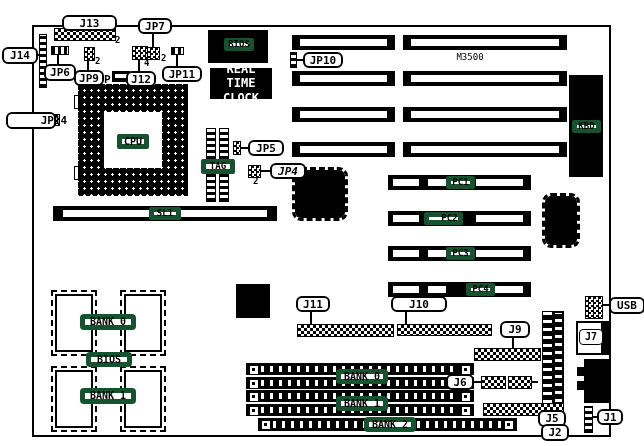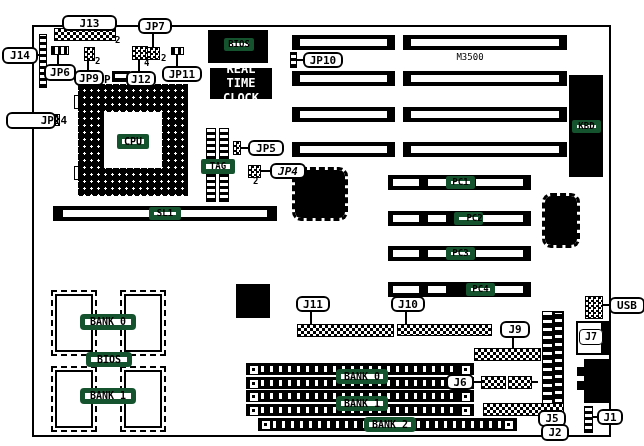--- a/index.html
+++ b/index.html
@@ -186,21 +186,21 @@
     <div class="stripe" style="left:40px;top:4px;width:18px;height:7px;"></div>
     <div class="stripe" style="left:88px;top:4px;width:47px;height:7px;"></div>
   </div>
   <div class="abs tag" style="left:446px;top:176px;width:29px;height:13px;">PC1</div>
 
   <div class="abs pci" style="left:388px;top:211px;width:143px;height:15px;">
     <div class="stripe" style="left:5px;top:4px;width:26px;height:7px;"></div>
     <div class="stripe" style="left:40px;top:4px;width:18px;height:7px;"></div>
     <div class="stripe" style="left:88px;top:4px;width:47px;height:7px;"></div>
   </div>
-  <div class="abs tag" style="left:454px;top:212px;width:29px;height:13px;padding-left:12px;">PC2</div>
+  <div class="abs tag" style="left:424px;top:212px;width:39px;height:13px;padding-left:12px;">PC2</div>
 
   <div class="abs pci" style="left:388px;top:246px;width:143px;height:15px;">
     <div class="stripe" style="left:5px;top:4px;width:26px;height:7px;"></div>
     <div class="stripe" style="left:40px;top:4px;width:18px;height:7px;"></div>
     <div class="stripe" style="left:88px;top:4px;width:47px;height:7px;"></div>
   </div>
   <div class="abs tag" style="left:446px;top:247px;width:29px;height:13px;">PC3</div>
 
   <div class="abs pci" style="left:388px;top:282px;width:143px;height:15px;">
     <div class="stripe" style="left:5px;top:4px;width:26px;height:7px;"></div>
@@ -216,21 +216,21 @@
   <div class="abs tag" style="left:80px;top:314px;width:56px;height:16px;font-size:10px;border-radius:4px;">BANK 0</div>
   <div class="abs tag" style="left:86px;top:352px;width:46px;height:15px;font-size:10px;border-radius:4px;">BIOS</div>
   <div class="abs tag" style="left:80px;top:388px;width:56px;height:16px;font-size:10px;border-radius:4px;">BANK 1</div>
 
   <div class="abs hdr" style="left:297px;top:324px;width:97px;height:13px;"></div>
   <div class="abs ln" style="left:310px;top:312px;width:2px;height:12px;"></div>
   <div class="abs callout" style="left:296px;top:296px;width:34px;height:16px;">J11</div>
 
   <div class="abs hdr" style="left:397px;top:324px;width:95px;height:12px;"></div>
   <div class="abs ln" style="left:405px;top:312px;width:2px;height:12px;"></div>
-  <div class="abs callout" style="left:391px;top:296px;width:34px;height:16px;">J10</div>
+  <div class="abs callout" style="left:391px;top:296px;width:56px;height:16px;">J10</div>
 
   <div class="abs simm" style="left:246px;top:363px;width:228px;height:12px;">
     <div class="simmdash"></div>
       <div class="latch" style="left:3px;"></div>
       <div class="latch" style="right:3px;"></div>
   </div>
   <div class="abs simm" style="left:246px;top:377px;width:228px;height:12px;">
     <div class="simmdash"></div>
       <div class="latch" style="left:3px;"></div>
       <div class="latch" style="right:3px;"></div>

